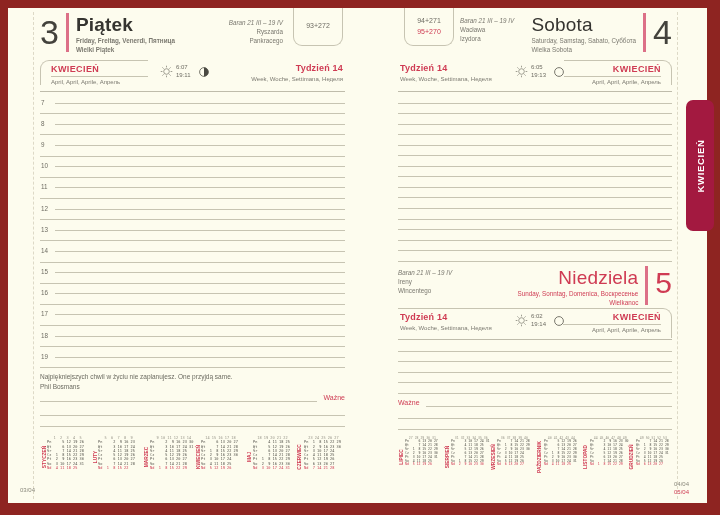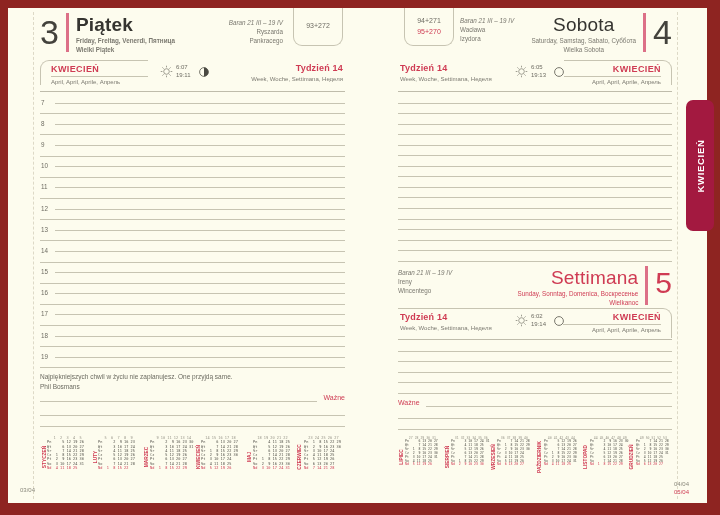--- a/index.html
+++ b/index.html
@@ -325,21 +325,21 @@
       <div class="cbox" style="left:6px;">
         <div>94+271</div>
         <div class="red">95+270</div>
       </div>
       <div class="zb abs" style="left:62px;top:8px;">
         <div class="zodiac">Baran 21 III – 19 IV</div>
         <div>Wacława</div>
         <div>Izydora</div>
       </div>
       <div class="dh-flex abs" style="right:0;top:5px;">
-        <div style="margin-top:2px;text-align:center;">
+        <div style="margin-top:2px;text-align:left;">
           <div class="dayname">Sobota</div>
           <div class="sub">Saturday, Samstag, Sabato, Суббота</div>
           <div class="sub">Wielka Sobota</div>
         </div>
         <div class="bar gap7"></div>
         <div class="num">4</div>
       </div>
     </div>
 
     <div class="sh" style="top:52px;">
@@ -390,21 +390,21 @@
       </div>
 
     <div class="abs" style="left:0;right:0;top:256px;height:44px;">
       <div class="zb abs" style="left:0;top:4px;">
         <div class="zodiac">Baran 21 III – 19 IV</div>
         <div>Ireny</div>
         <div>Wincentego</div>
       </div>
       <div class="dh-flex abs" style="right:0;top:2px;">
         <div style="margin-top:2px;text-align:right;">
-          <div class="dayname red">Settimana</div>
+          <div class="dayname red">Niedziela</div>
           <div class="sub red">Sunday, Sonntag, Domenica, Воскресенье</div>
           <div class="sub red">Wielkanoc</div>
         </div>
         <div class="bar gap7"></div>
         <div class="num red" style="font-size:30px;line-height:34px;">5</div>
       </div>
     </div>
 
     <div class="sh fullorn" style="top:300px;">
       <div class="wkblk left">

